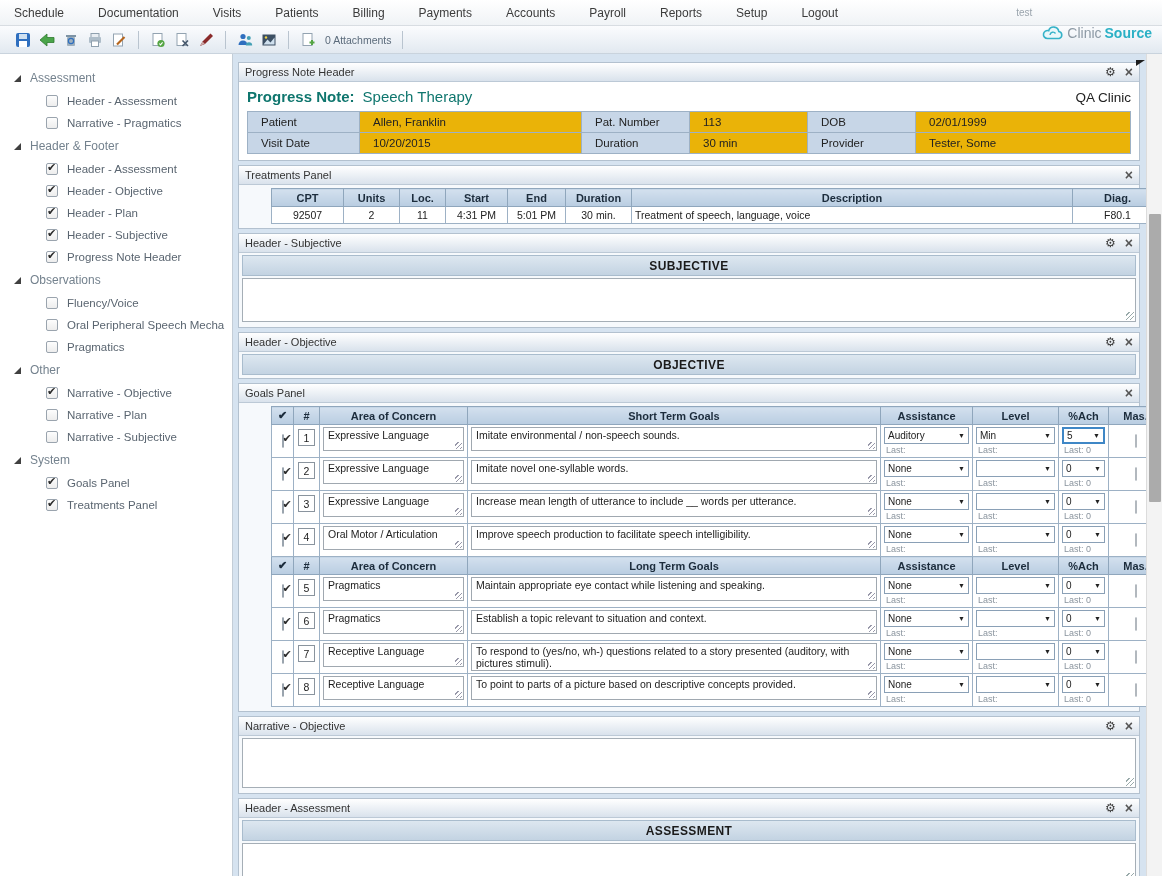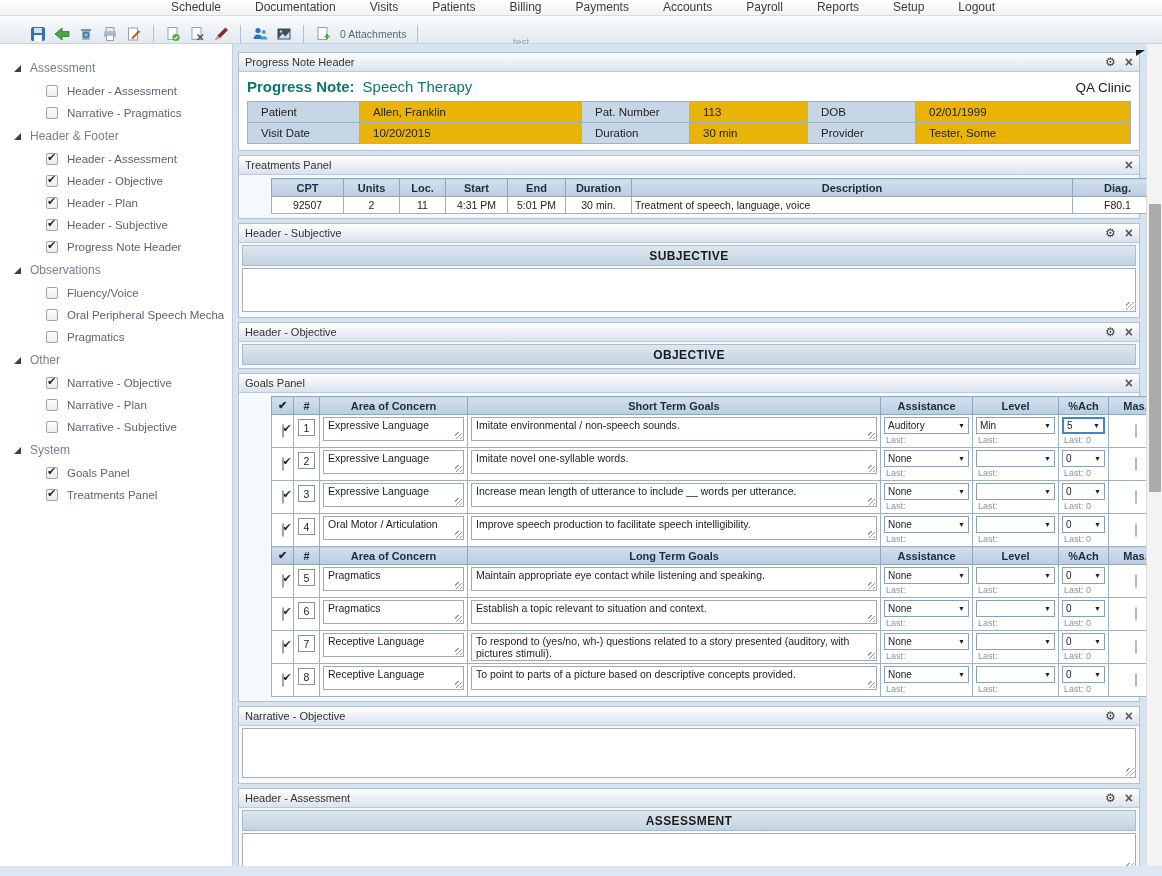--- a/index.html
+++ b/index.html
@@ -1,34 +1,34 @@
 <!DOCTYPE html>
 <html><head>
 <meta charset="utf-8">
 <style>
   * { margin:0; padding:0; box-sizing:border-box; }
   html,body { width:1162px; height:876px; overflow:hidden;
     font-family:"Liberation Sans", sans-serif; background:#dce7f2; }
 
   
-  .menubar { height:16px; background:linear-gradient(#ffffff,#f0f3f6);
+  .menubar { height:26px; background:linear-gradient(#ffffff,#f0f3f6);
     border-bottom:1px solid #d8dde2; display:flex; align-items:center;
-    justify-content:space-between; padding:0 26px;flex-direction:column; }
+    justify-content:space-between; padding:0 10px; }
   .menu-items { display:flex; gap:34px; padding-left:4px; }
   .menu-item { font-size:12px; color:#3c3c3c; cursor:pointer; white-space:nowrap; }
   .menubar-right { display:flex; align-items:center; gap:10px; }
   .user-label { font-size:10px; color:#9aa4ad; }
   .brand { display:flex; align-items:center; gap:3px; font-size:14px; font-weight:bold;margin-top:40px; }
   .brand-gray { color:#8d9aa5; font-weight:normal; }
   .brand-teal { color:#2ab0c5; }
 
   
   .toolbar { height:28px; background:linear-gradient(#fbfcfe,#e2e9f0);
-    border-bottom:1px solid #c9d3dd; display:flex; align-items:flex-end;
-    padding:0 23px; gap:4px; }
+    border-bottom:1px solid #c9d3dd; display:flex; align-items:center;
+    padding:0 8px; gap:4px; }
   .tb-group { display:flex; align-items:center; gap:6px; padding:0 6px; }
   .tb-divider { width:1px; height:18px; background:#b9c4cf; }
   .tb-icon { width:18px; height:18px; display:flex; align-items:center;
     justify-content:center; cursor:pointer; }
   .tb-attach-label { font-size:10.5px; color:#5b6b7b; margin-left:2px; }
 
   
   .app-body { display:flex; height:822px; }
 
   

